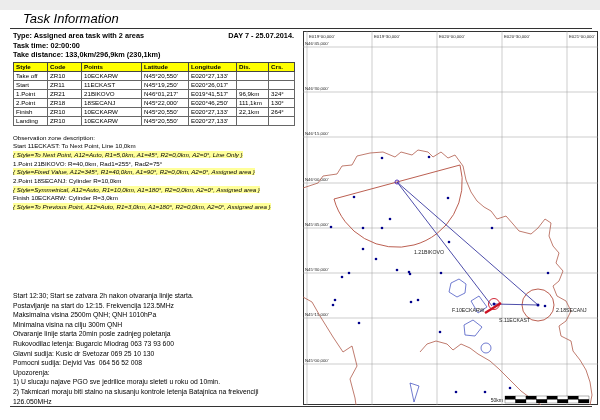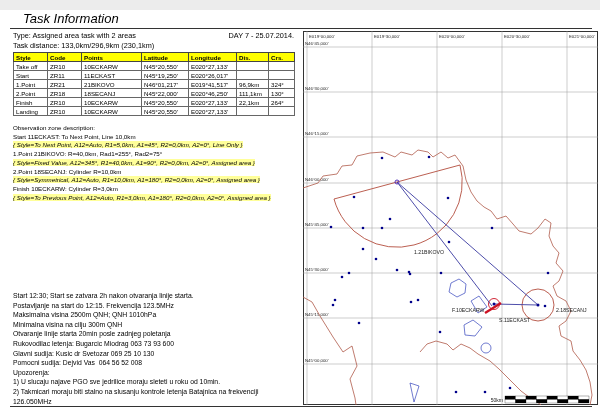--- a/index.html
+++ b/index.html
@@ -5,21 +5,21 @@
   * { margin:0; padding:0; box-sizing:border-box; }
   html,body { width:600px; height:420px; background:#fff; overflow:hidden;
     font-family:"Liberation Sans", sans-serif; color:#000; }
   #topstrip { position:absolute; left:0; top:0; width:600px; height:10px; background:#ececec; }
   #hdr { position:absolute; left:23px; top:11px; width:580px; display:flex;
     justify-content:space-between; align-items:center; }
   #hdr .title { font-style:italic; font-size:13px; }
   #hdr .hdate { font-style:italic; font-size:11px; }
   #hdr-rule { position:absolute; left:10px; top:28px; width:582px; border-top:1px solid #333; }
   #leftcol { position:absolute; left:13px; top:31px; width:281px; }
-  .meta-line { font-weight:normal; font-size:7.3px; line-height:9.5px; white-space:nowrap; }
+  .meta-line { font-weight:bold; font-size:7.3px; line-height:9.5px; white-space:nowrap; }
   .meta-row { display:flex; justify-content:space-between; }
   table.task { border-collapse:collapse; margin-top:2px; width:281px; table-layout:fixed; }
   table.task th, table.task td { border:1px solid #666; font-size:6.2px; padding:0.5px 2px;
     text-align:left; white-space:nowrap; overflow:hidden; height:9px; }
   table.task th { background:#ffff00; font-weight:bold; border:1px solid #444; }
   #obs { margin-top:8px; }
   .obs-line { font-size:6.2px; line-height:8.7px; white-space:nowrap; }
   .obs-line .hl { background:#ffff99; font-style:italic; }
   #notes { position:absolute; left:13px; top:291px; width:290px; }
   .note-line { font-size:6.8px; line-height:9.6px; white-space:pre; }
@@ -34,21 +34,22 @@
 <div id="hdr">
   <span class="title">Task Information</span>
 </div>
 <div id="hdr-rule"></div>
 
 <div id="leftcol">
   <div class="meta-line meta-row">
     <span>Type: Assigned area task with 2 areas</span>
     <span>DAY 7 - 25.07.2014.</span>
   </div>
-  <div class="meta-line">Task distance: 133,0km/296,9km (230,1km)</div>
+  <div class="meta-line">Task time: 02:00:00</div>
+  <div class="meta-line">Take distance: 133,0km/296,9km (230,1km)</div>
 
   <table class="task">
     <colgroup>
         <col style="width: 34px;">
         <col style="width: 34px;">
         <col style="width: 60px;">
         <col style="width: 47px;">
         <col style="width: 48px;">
         <col style="width: 32px;">
         <col style="width: 26px;">

